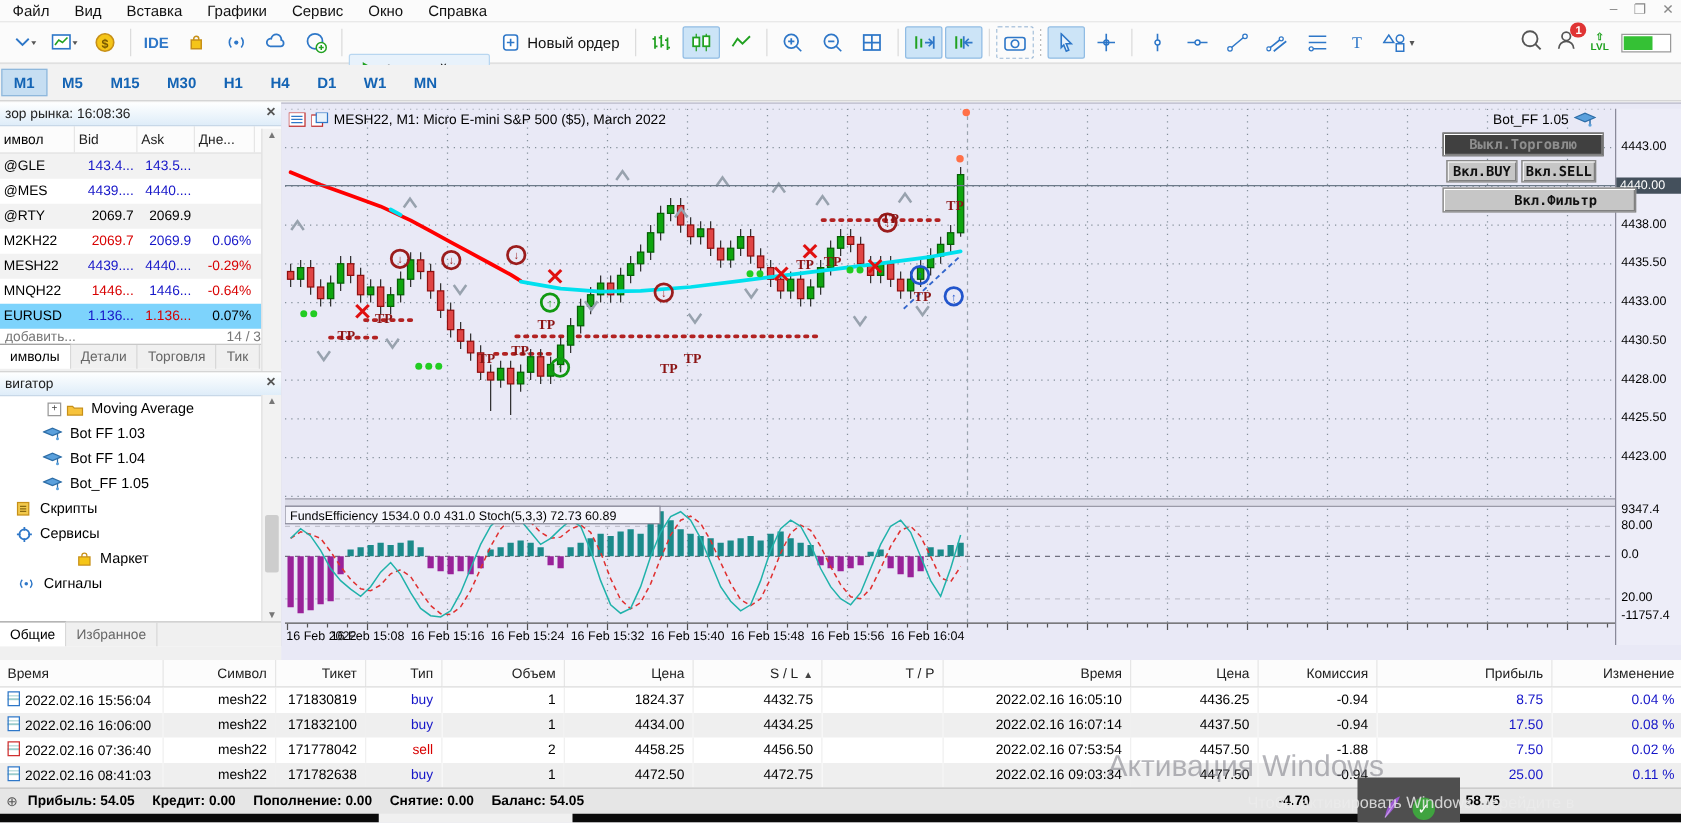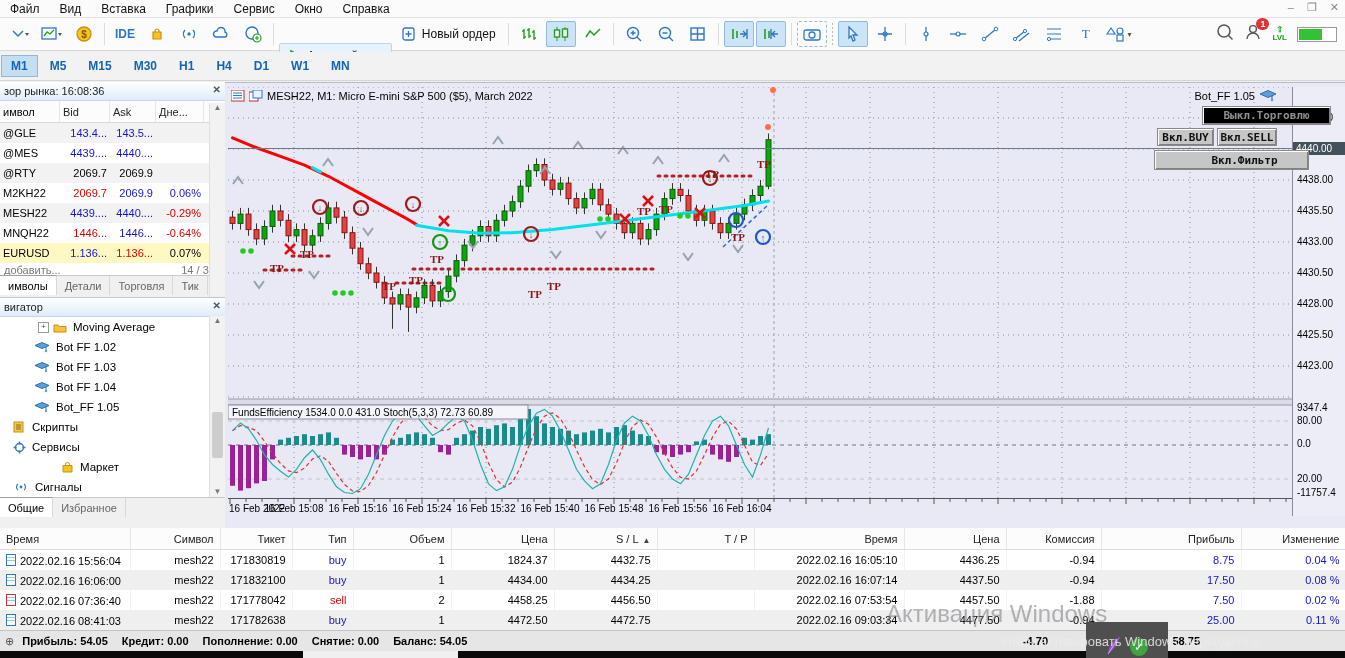--- a/index.html
+++ b/index.html
@@ -33,21 +33,21 @@
   .tf.active{background:#C6DEF2;border-color:#8FB8DC;}
   
   .panel-head{height:18px;background:linear-gradient(#FEFFFF,#DFEDF9);border-bottom:1px solid #C8D8E8;
     font-size:11px;color:#222;display:flex;align-items:center;padding:0 4px;position:relative;}
   .panel-close{position:absolute;right:4px;top:2px;color:#555;font-size:10px;font-weight:bold;}
   #market-watch{left:0;top:82px;width:225px;height:213px;background:#fff;border-right:1px solid #C8C8C8;}
   #mw-cols{display:flex;height:21px;border-bottom:1px solid #DADADA;font-size:11px;color:#222;align-items:center;background:#FCFCFC;}
   .mwc{padding:0 3px;box-sizing:border-box;border-right:1px solid #E6E6E6;height:100%;display:flex;align-items:center;}
   .mw-row{display:flex;height:20px;font-size:11px;align-items:center;}
   .mw-row.alt{background:#F2F2F2;}
-  .mw-row.selected{background:#fef9c3;}
+  .mw-row.selected{background:#7dd3fc;}
   .mwcell{padding:0 3px;box-sizing:border-box;overflow:hidden;white-space:nowrap;}
   .c-sym{width:60px;color:#000;}
   .c-bid{width:50px;text-align:right;}
   .c-ask{width:46px;text-align:right;}
   .c-chg{width:48px;text-align:right;}
   .v-blue{color:#1515C8;} .v-red{color:#D80000;} .v-black{color:#000;}
   #mw-footer{display:flex;justify-content:space-between;font-size:11px;color:#777;padding:1px 4px;height:13px;overflow:hidden;}
   .tabbar{position:absolute;left:0;bottom:0;width:100%;height:19px;background:#F0F0F0;border-top:1px solid #C8C8C8;
     display:flex;font-size:11px;align-items:stretch;}
   .tab{padding:2px 8px;color:#666;border-right:1px solid #D8D8D8;display:flex;align-items:center;}
@@ -63,21 +63,21 @@
   #chart-svg{position:absolute;left:3px;top:4px;}
   #chart-title{position:absolute;left:6px;top:7px;display:flex;align-items:center;gap:4px;font-size:11px;color:#000;z-index:5;}
   #ea-label{position:absolute;right:68px;top:6px;display:flex;align-items:center;gap:4px;font-size:11px;color:#000;z-index:5;}
   #paxis{position:absolute;left:1067px;top:4px;width:53px;height:429px;background:#EDEDF8;border-left:1px solid #8A8A9A;font-size:10px;color:#000;}
   .pax{position:absolute;left:4px;}
   #price-badge{position:absolute;left:0;top:55px;width:100%;height:13px;background:#44505C;color:#fff;
     font-size:10px;padding-left:3px;box-sizing:border-box;line-height:13px;z-index:4;}
   .chart-btn{position:absolute;z-index:6;font-family:"DejaVu Sans Mono",monospace;font-size:11px;font-weight:bold;
     display:flex;align-items:center;justify-content:center;
     background:#C6C6C6;color:#111;border:1px solid #888;box-shadow:inset 1px 1px 0 #fff, inset -1px -1px 0 #808080;}
-  .chart-btn.green{background:#000000;color:#8E8E8E;margin-left:48px;}
+  .chart-btn.green{background:#404040;color:#8E8E8E;}
   
   #toolbox{left:0;top:528px;width:1345px;height:122px;background:#fff;}
   #hist{border-collapse:collapse;table-layout:fixed;width:1346px;font-size:11px;}
   #hist th{font-weight:normal;color:#222;height:21px;border-right:1px solid #E6E6E6;border-bottom:1px solid #DCDCDC;
     text-align:right;padding:0 6px;background:#FCFCFC;white-space:nowrap;}
   #hist th:first-child{text-align:left;}
   #hist td{height:20px;padding:0 6px;text-align:right;white-space:nowrap;overflow:hidden;border-right:1px solid #F0F0F0;}
   #hist td:first-child{text-align:left;}
   #hist tr.alt td{background:#EFEFEF;}
   .sort-arrow{font-size:8px;color:#444;margin-left:4px;}
@@ -388,30 +388,20 @@
   </div>
   <div id="nav-rows">
       <div class="nav-row" style="padding-left: 38px;">
         <span class="plusbox">+</span>
         <span style="margin-right: 6px; display: inline-flex;">
           <svg width="14" height="11">
             <path d="M1 3 h4 l1.5 1.5 H13 V10 H1 Z" fill="#F7C33C" stroke="#C79018"></path>
           </svg>
         </span>
         <span>Moving Average</span>
-      </div>
-      <div class="nav-row" style="padding-left: 34px;">
-        <span style="margin-right: 6px; display: inline-flex;">
-          <svg width="16" height="12">
-            <polygon points="1,4.5 8,1.5 15,4.5 8,7.5" fill="#5AA0DC" stroke="#2E6EA8"></polygon>
-            <path d="M12 6 v3.5" stroke="#2E6EA8" fill="none"></path>
-            <circle cx="12" cy="10" r="1.2" fill="#5AA0DC"></circle>
-          </svg>
-        </span>
-        <span>Bot FF 1.02</span>
       </div>
       <div class="nav-row" style="padding-left: 34px;">
         <span style="margin-right: 6px; display: inline-flex;">
           <svg width="16" height="12">
             <polygon points="1,4.5 8,1.5 15,4.5 8,7.5" fill="#5AA0DC" stroke="#2E6EA8"></polygon>
             <path d="M12 6 v3.5" stroke="#2E6EA8" fill="none"></path>
             <circle cx="12" cy="10" r="1.2" fill="#5AA0DC"></circle>
           </svg>
         </span>
         <span>Bot FF 1.03</span>

